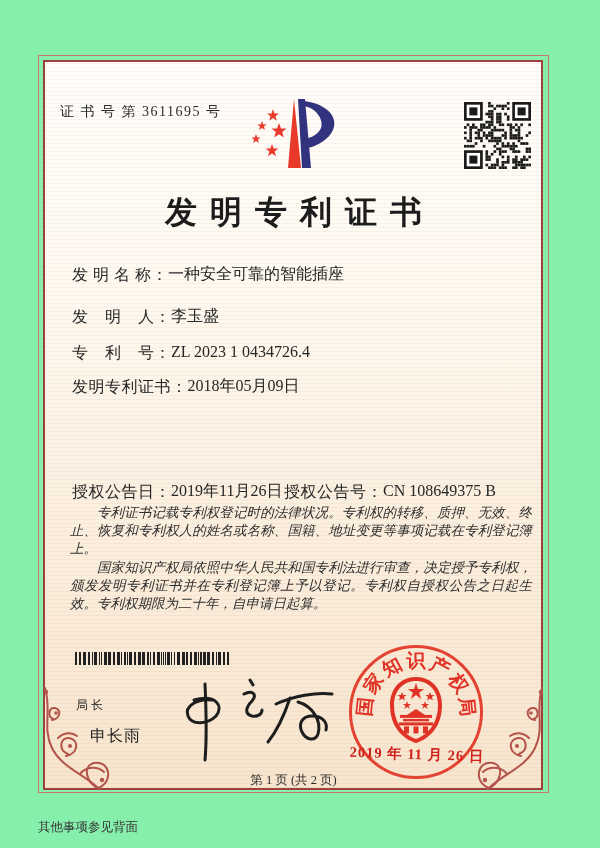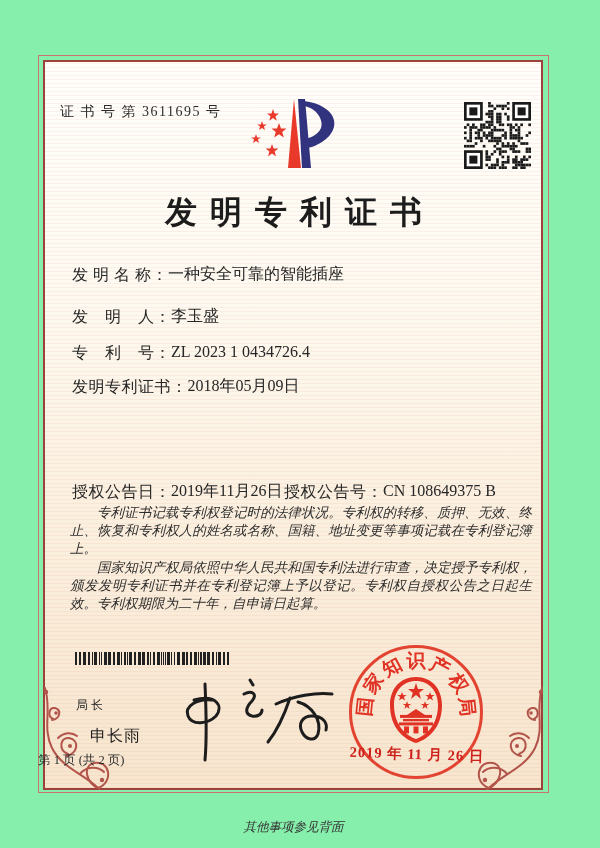--- a/index.html
+++ b/index.html
@@ -38,22 +38,22 @@
   .seal-char{position:absolute;left:50%;top:50%;width:22px;height:22px;margin:-11px;
              text-align:center;font-size:19px;font-weight:bold;color:#e03225;line-height:22px;}
   .seal-emblem{position:absolute;left:50%;top:50%;transform:translate(-50%,-53%);}
   .seal-date{left:342px;top:745px;width:150px;text-align:center;color:#ce211b;
              font-size:14.5px;font-weight:bold;letter-spacing:1px;transform:rotate(2deg);}
 
   .ornament{width:95px;height:106px;}
   .orn-bl{left:40px;top:686px;}
   .orn-br{left:452px;top:686px;transform:scaleX(-1);}
 
-  .page-info{left:38px;top:752px;width:511px;font-size:12.5px;color:#2c2c2c;}
-  .back-note{left:38px;top:819px;width:511px;text-align:center;font-size:12.5px;font-style:italic;color:#333;}
+  .page-info{left:38px;top:772px;width:511px;text-align:center;font-size:12.5px;color:#2c2c2c;}
+  .back-note{left:38px;top:819px;width:511px;text-align:left;font-size:12.5px;color:#333;}
 
   .logo{left:248px;top:92px;width:100px;height:84px;}
   .qr{left:464px;top:102px;width:67px;height:67px;}
 </style>
 </head>
 <body>
 
 <div class="sheet">
 
   <div class="frame-outer"></div>

